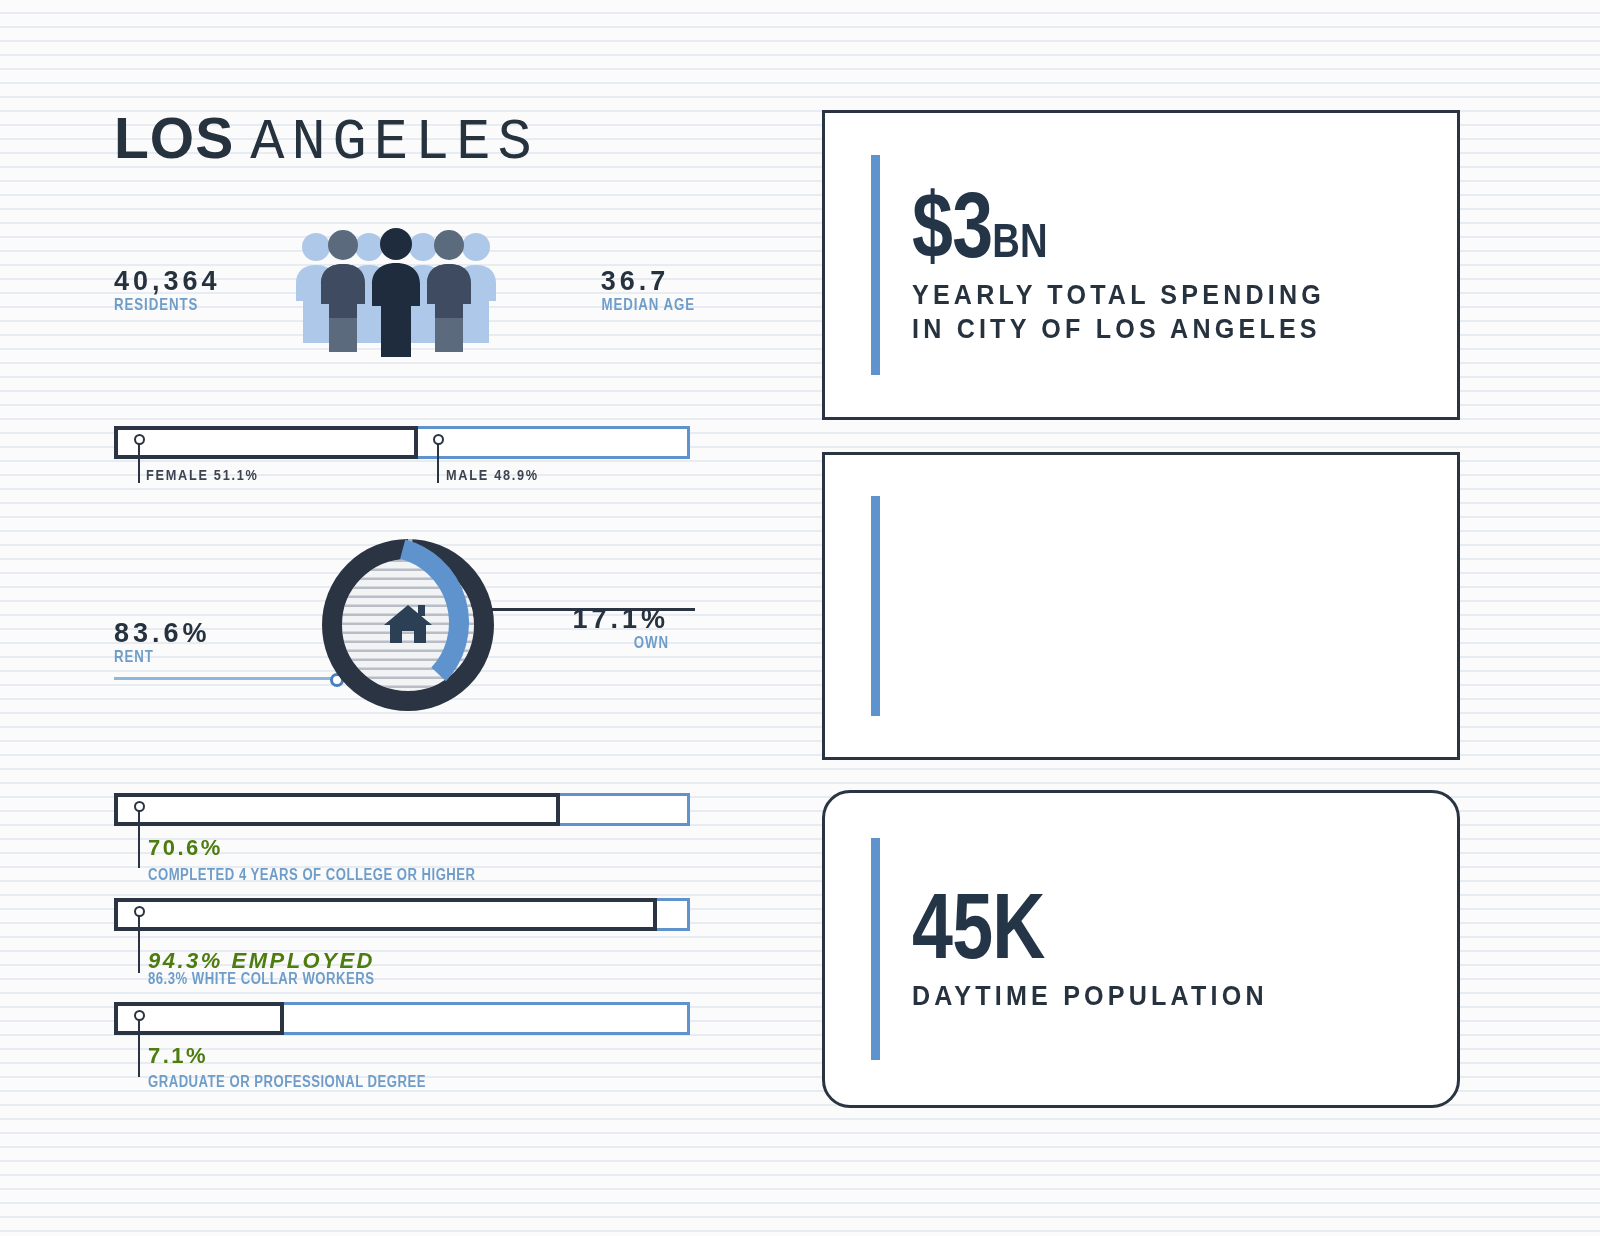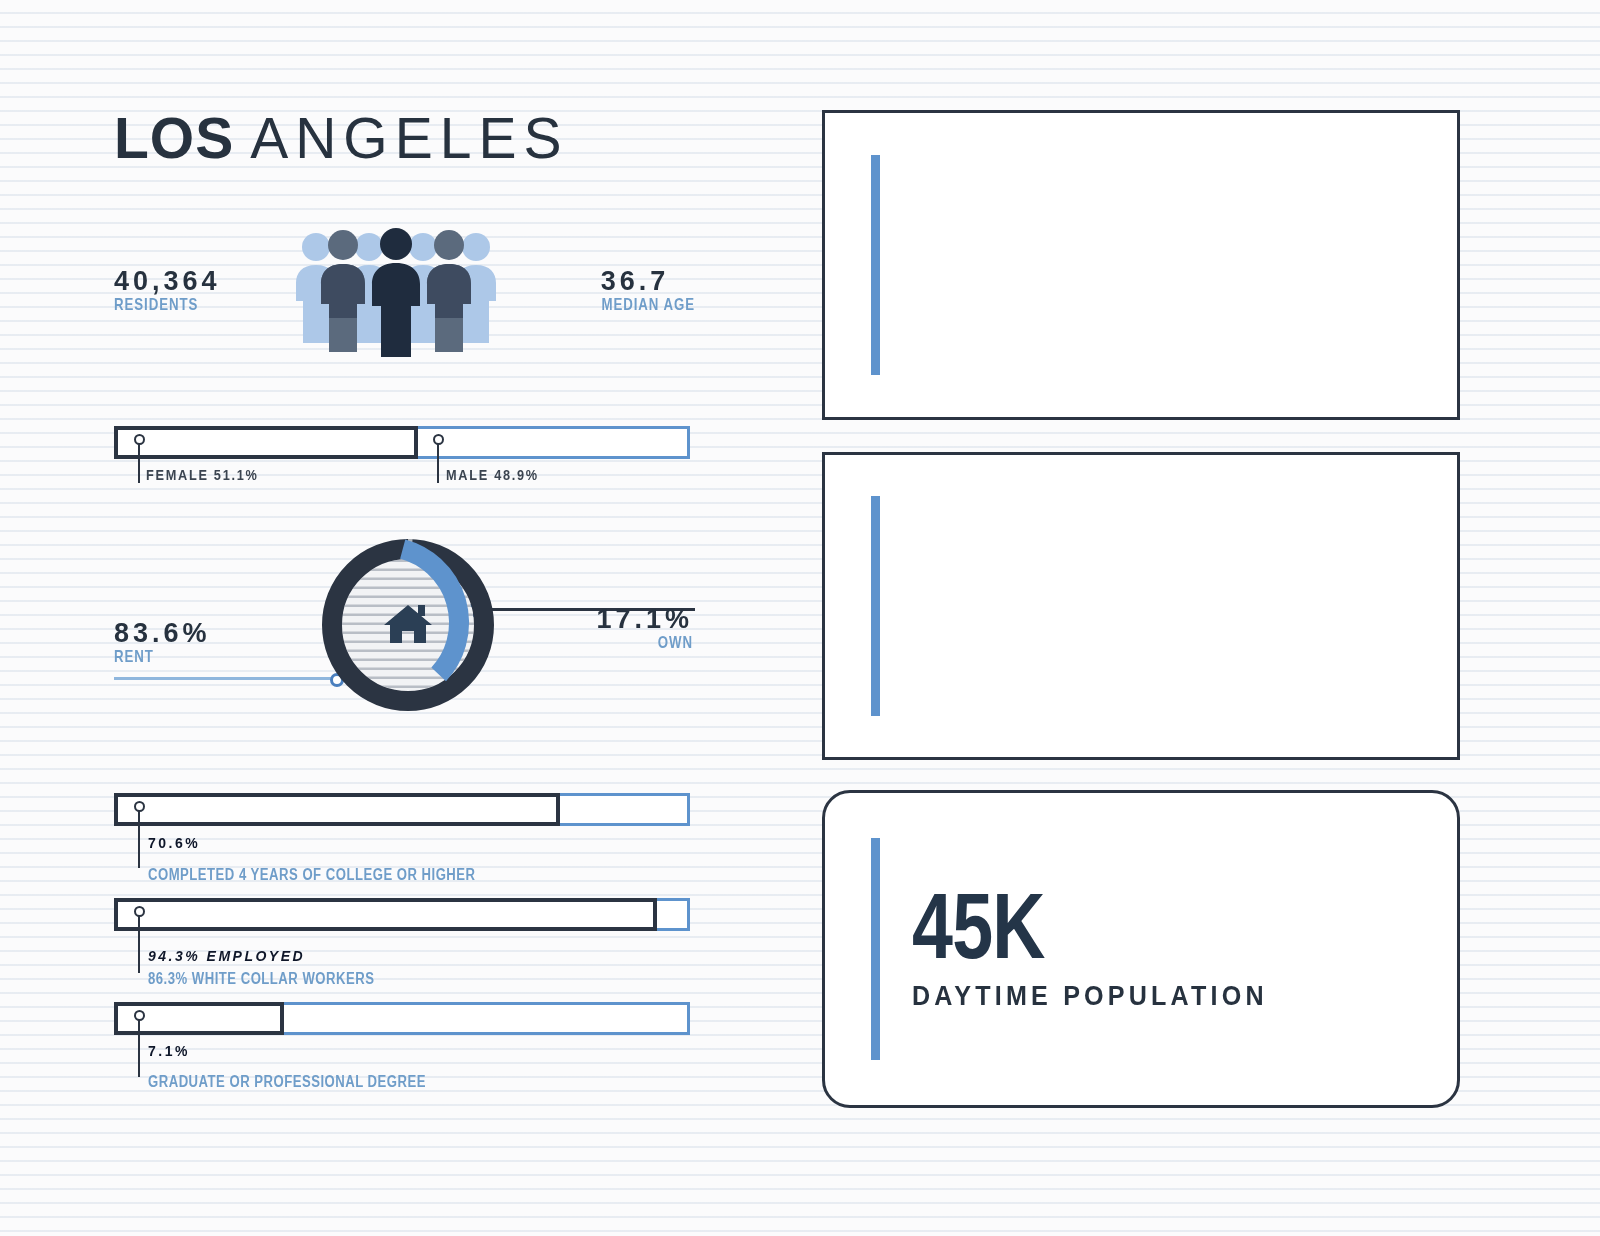--- a/index.html
+++ b/index.html
@@ -50,20 +50,21 @@
     white-space: nowrap;
   }
   #page-title .t-bold {
     font-weight: 700;
     letter-spacing: 1px;
   }
   #page-title .t-light {
     font-weight: 300;
     letter-spacing: 7px;
     margin-left: 16px;
+    font-family: Liberation Mono, monospace;
   }
 
   
   #people-row {
     position: absolute;
     left: 0;
     top: 225px;
     width: 790px;
     height: 150px;
   }
@@ -139,23 +140,23 @@
     top: -9px;
     width: 7px;
     height: 7px;
     border: 2px solid #2b3442;
     border-radius: 50%;
     background: #ffffff;
     box-sizing: content-box;
   }
   .bar-caption-main {
     position: absolute;
-    font-size: 14px;
-    font-weight: 700;
-    color: #0f172a;
+    font-size: 22px;
+    font-weight: 700;
+    color: #4d7c0f;
     letter-spacing: 2.5px;
     white-space: nowrap;
   }
   .bar-caption-sub {
     position: absolute;
     font-size: 16px;
     font-weight: 700;
     color: #6f9dc9;
     letter-spacing: 0.6px;
     white-space: nowrap;
@@ -189,21 +190,21 @@
     height: 180px;
   }
   #rent-block {
     position: absolute;
     left: 114px;
     top: 84px;
     text-align: left;
   }
   #own-block {
     position: absolute;
-    left: 545px;
+    left: 521px;
     top: 70px;
     width: 148px;
     text-align: right;
   }
   .donut-value {
     font-size: 27px;
     font-weight: 700;
     color: #27323f;
     letter-spacing: 4px;
     line-height: 1.05;
@@ -431,20 +432,27 @@
     <div class="bar-pin" style="left:138px; top:1019px; height:58px;"></div>
     <div class="bar-caption-main" style="left:148px; top:1043px;">7.1%</div>
     <div class="bar-caption-sub" style="left:148px; top:1073px;">GRADUATE OR PROFESSIONAL DEGREE</div>
 
   </div>
 
   <div id="right-panel">
 
     <div class="kpi-card" style="top:110px; height:310px;">
       <div class="kpi-accent" style="height:220px;"></div>
+      <div class="kpi-body">
+        <div class="kpi-number">
+          <span>$3</span><span class="unit-small">BN</span>
+        </div>
+        <div class="kpi-caption">YEARLY TOTAL SPENDING</div>
+        <div class="kpi-caption">IN CITY OF LOS ANGELES</div>
+      </div>
     </div>
 
     <div class="kpi-card" style="top:452px; height:308px;">
       <div class="kpi-accent" style="height:220px;"></div>
     </div>
 
     <div class="kpi-card" style="top:790px; height:318px;border-radius:28px;">
       <div class="kpi-accent" style="height:222px;"></div>
       <div class="kpi-body">
         <div class="kpi-number">

